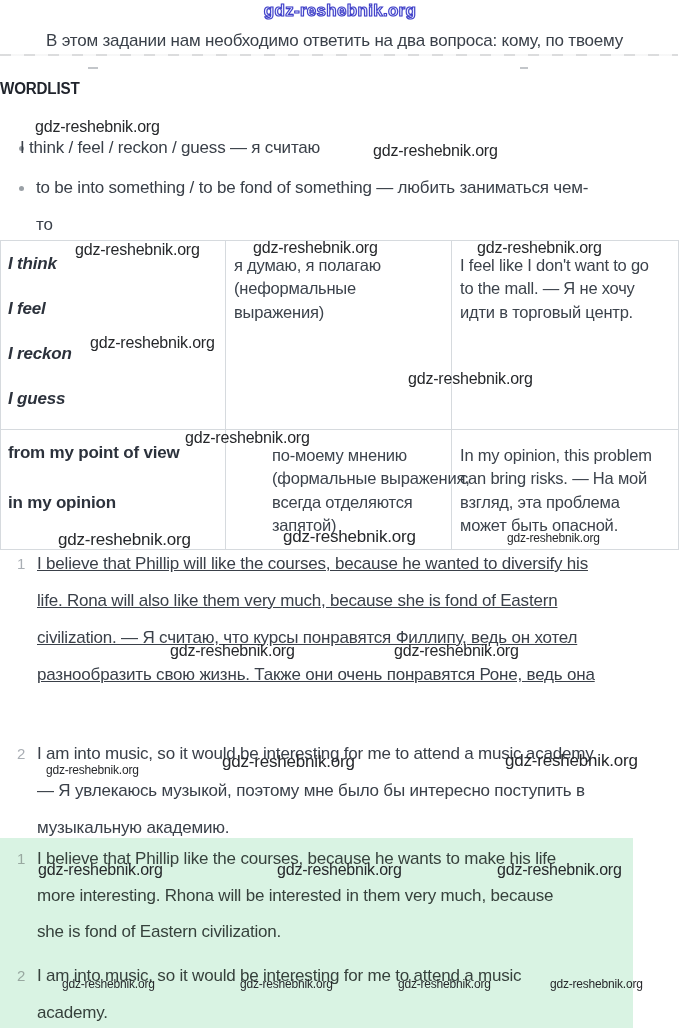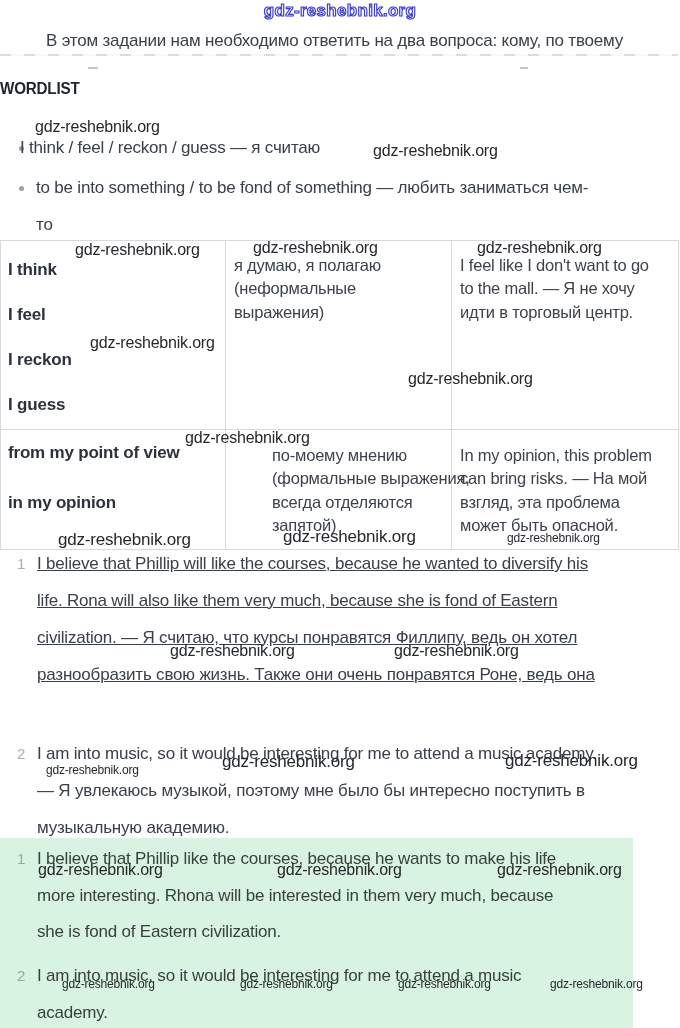--- a/index.html
+++ b/index.html
@@ -71,21 +71,21 @@
   </div>
 
   <div class="tline" style="left:0;top:240px;width:679px;height:1px;"></div>
   <div class="tline" style="left:0;top:429px;width:679px;height:1px;"></div>
   <div class="tline" style="left:0;top:549px;width:679px;height:1px;"></div>
   <div class="tline" style="left:0;top:240px;width:1px;height:310px;"></div>
   <div class="tline" style="left:225px;top:240px;width:1px;height:310px;"></div>
   <div class="tline" style="left:451px;top:240px;width:1px;height:310px;"></div>
   <div class="tline" style="left:678px;top:240px;width:1px;height:310px;"></div>
 
-  <div class="cell terms" style="left:8px;top:260px;">
+  <div class="cell terms" style="left:8px;top:254px;font-style:italic;">
     <div class="term">I think</div>
     <div class="term">I feel</div>
     <div class="term">I reckon</div>
     <div class="term">I guess</div>
   </div>
   <div class="cell cellbody" style="left:234px;top:256px;">
     <div class="ln">я думаю, я полагаю</div>
     <div class="ln">(неформальные</div>
     <div class="ln">выражения)</div>
   </div>

